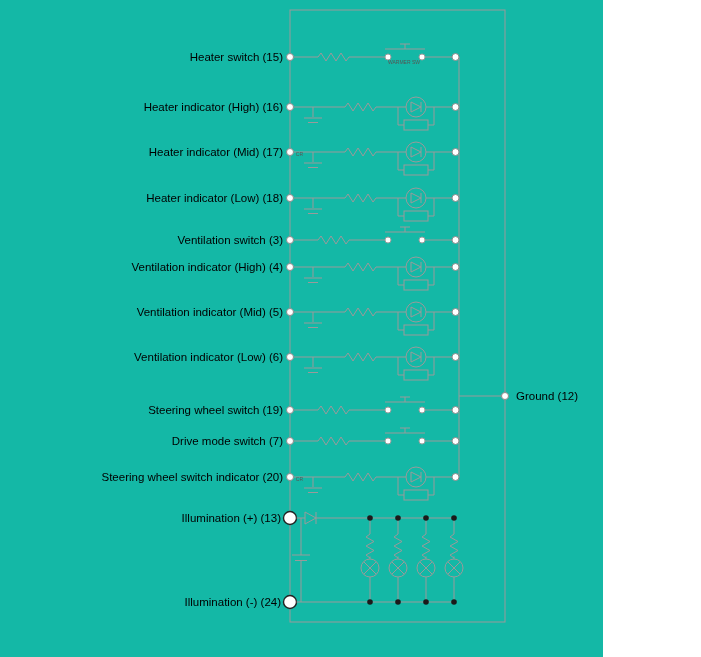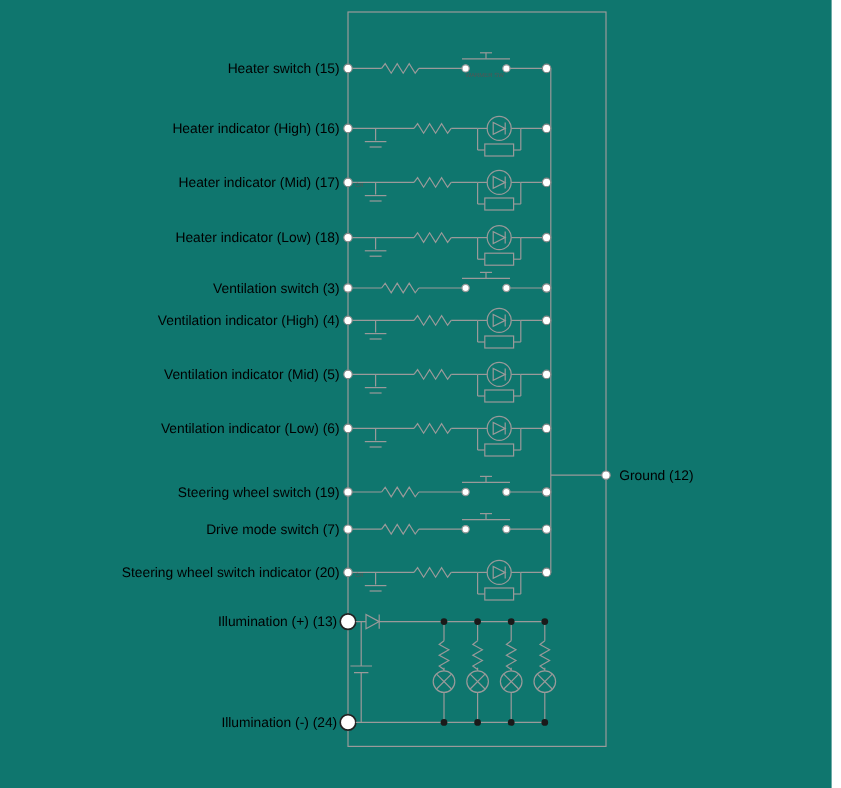--- a/index.html
+++ b/index.html
@@ -1,19 +1,19 @@
 <!DOCTYPE html>
 <html><head>
 <meta charset="utf-8">
 <style>
   html,body{margin:0;padding:0;background:#ffffff;}
   .stage{
     position:relative;
-    width:693px;height:657px;
-    background:#0f766e;
+    width:603px;height:657px;
+    background:#14b8a6;
     font-family:"Liberation Sans", sans-serif;
     overflow:hidden;
   }
   svg{display:block;}
   text{font-family:"Liberation Sans", sans-serif;}
   .lbl{font-size:11.5px;fill:#000000;}
   .tiny{font-size:5px;fill:#555555;}
 </style>
 </head>
 <body>

